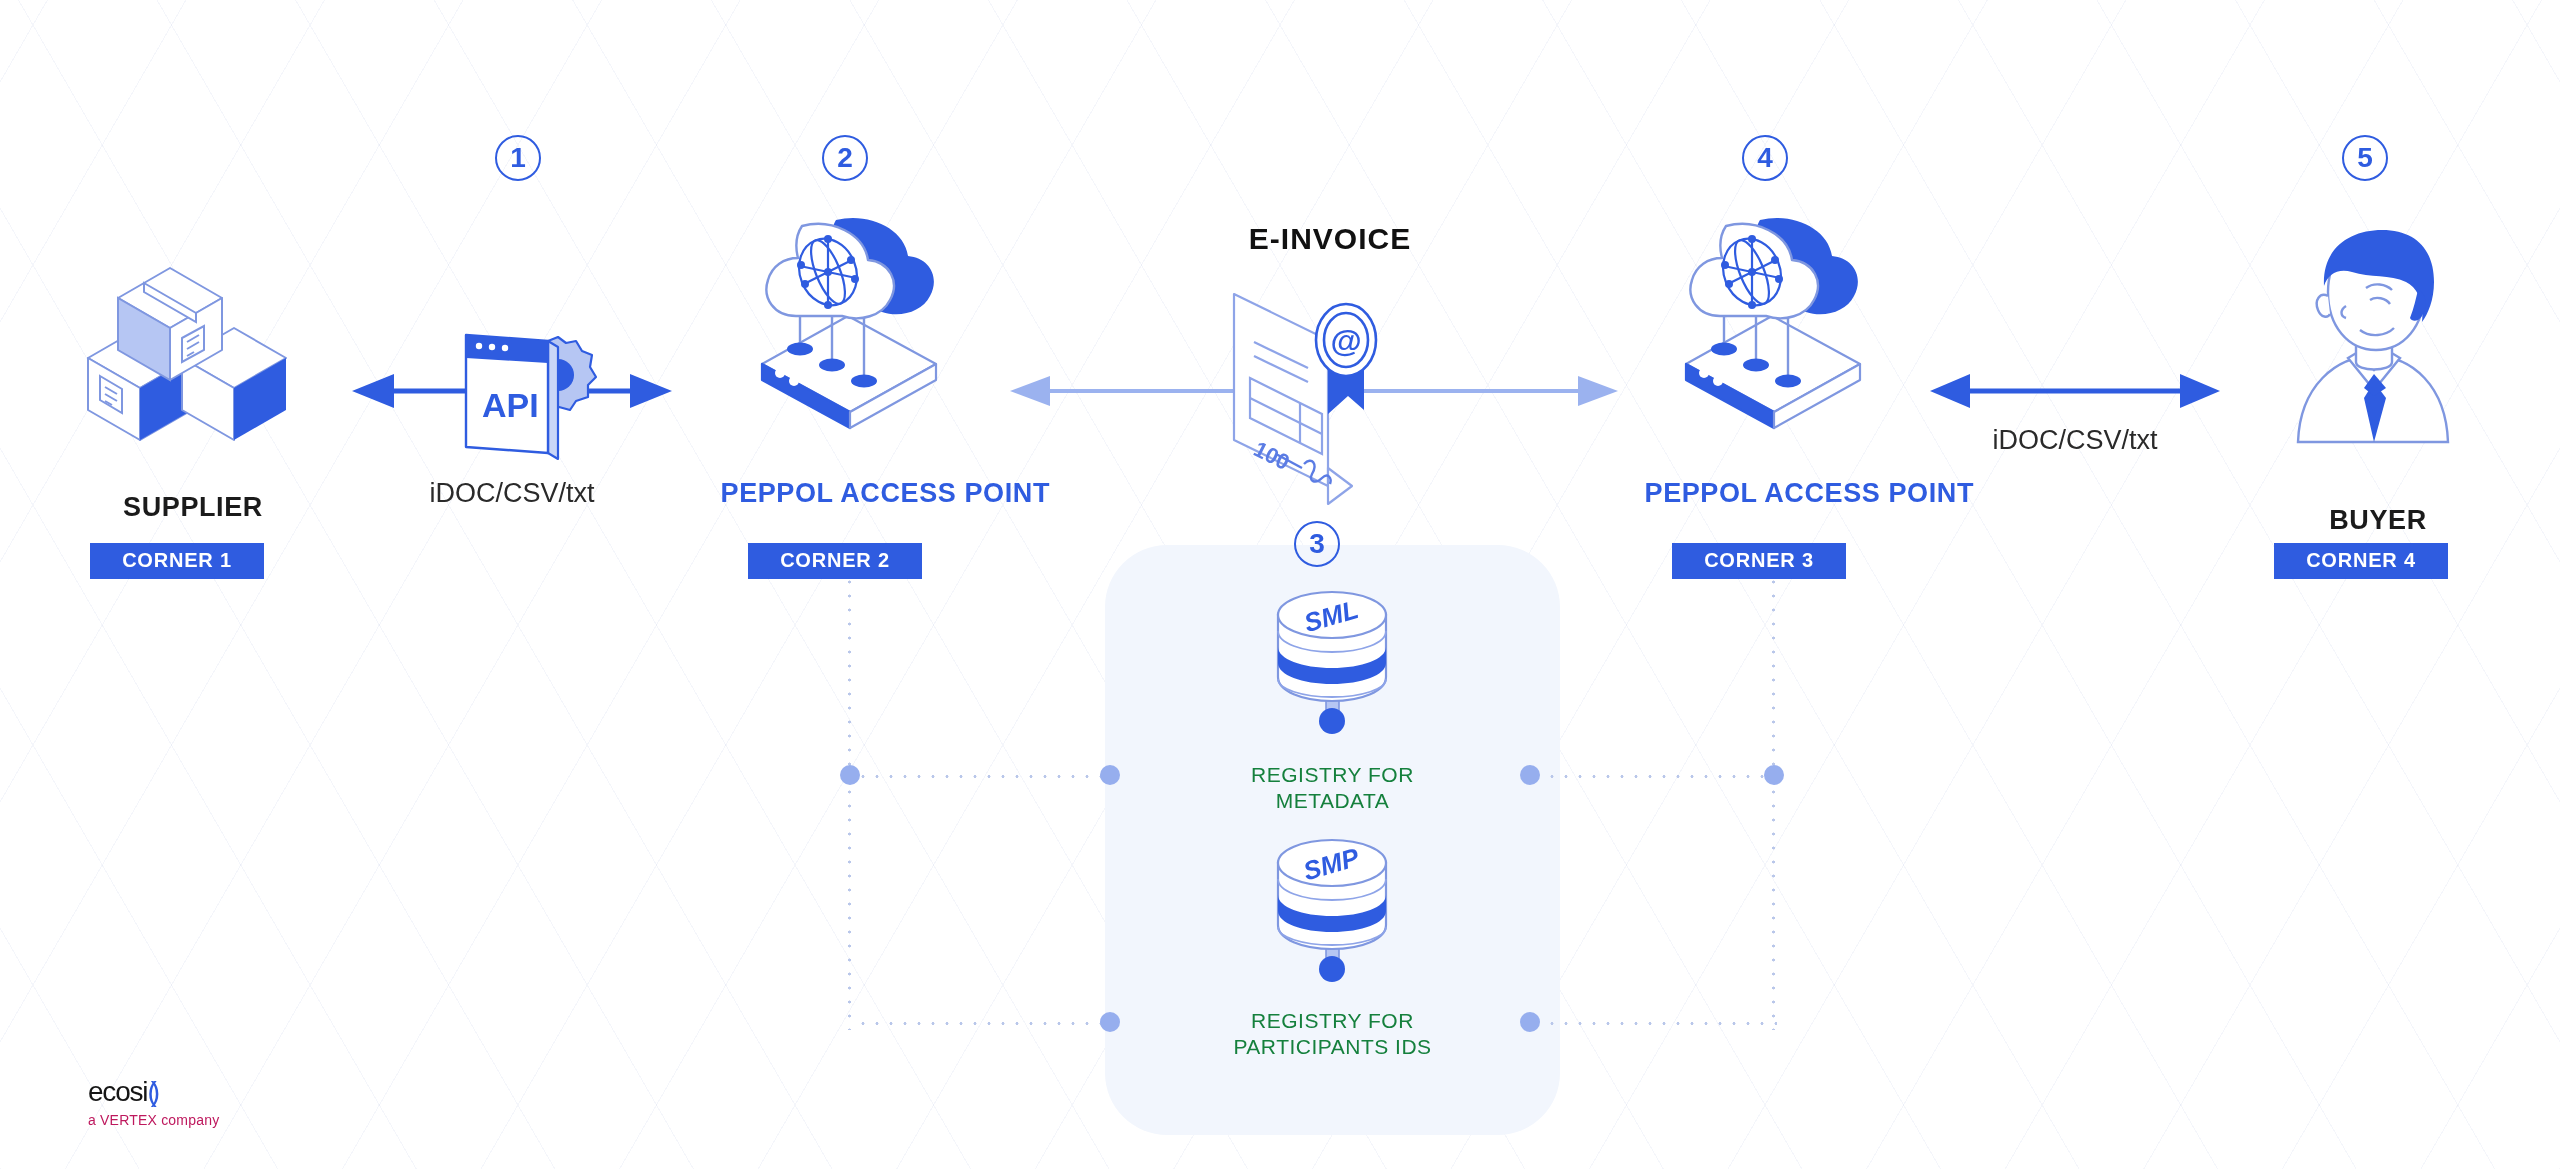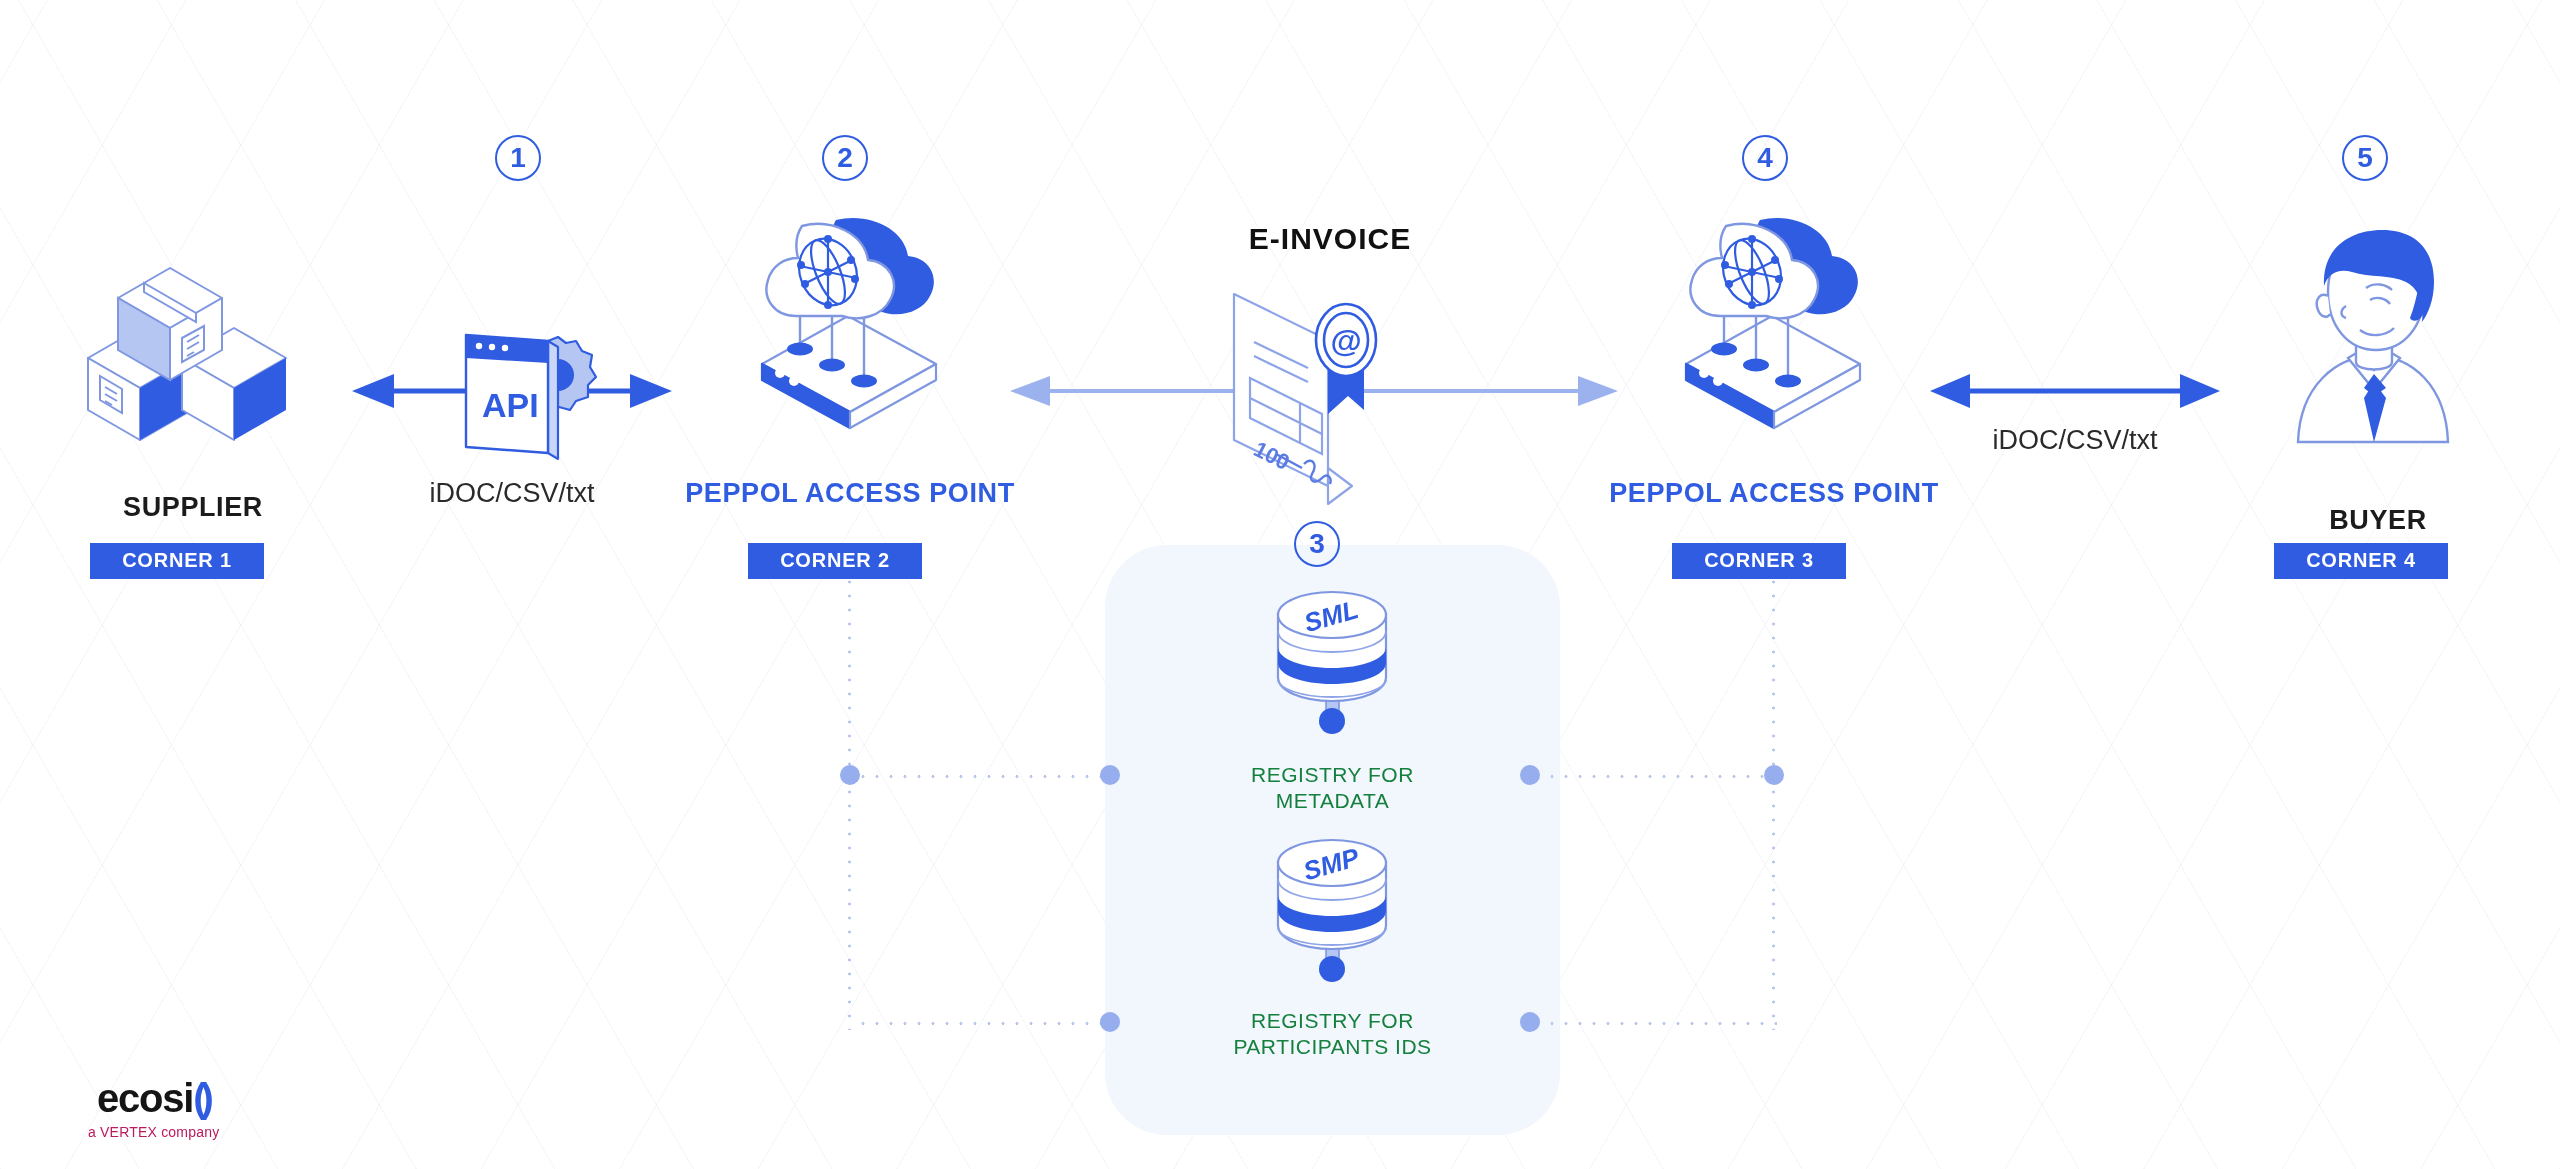--- a/index.html
+++ b/index.html
@@ -61,21 +61,21 @@
     line-height: 1;
   }
 
   
   .caption-dark {
     color: #1b1b1b; font-size: 27px; font-weight: bold;
     letter-spacing: 0.6px; text-align: center; white-space: nowrap;
   }
   .caption-blue {
     color: #2f5ce0; font-size: 27px; font-weight: bold;
-    letter-spacing: 0.6px; text-align: center; white-space: nowrap;
+    letter-spacing: 0.6px; text-align: right; white-space: nowrap;
   }
   .corner-badge {
     background: #2f5ce0; color: #ffffff;
     font-size: 20px; font-weight: bold; letter-spacing: 0.8px;
     text-align: center; padding: 6px 0 7px;
     width: 174px;
   }
   .sub-label {
     color: #2a2a2a; font-size: 27px; text-align: center; white-space: nowrap;
   }
@@ -84,22 +84,22 @@
     letter-spacing: 0.5px; text-align: center; line-height: 1.25;
   }
   .einvoice-title {
     color: #111111; font-size: 30px; font-weight: bold;
     letter-spacing: 1px; text-align: center; white-space: nowrap;
   }
 
   
   #logo-wrap { left: 88px; top: 1078px; }
   .logo-word {
-    font-size: 40px; font-weight: bold; color: #151515;
-    letter-spacing: -1.2px; line-height: 1; margin-left: 9px;
+    font-size: 28px; font-weight: normal; color: #151515;
+    letter-spacing: -1.2px; line-height: 1;
   }
   .logo-paren { color: #2f5ce0; letter-spacing: -6px; }
   .logo-tag {
     font-size: 14px; color: #be185d; letter-spacing: 0.2px;
     margin-top: 6px; font-weight: normal;
   }
   svg { display: block; overflow: visible; }
 </style>
 </head>
 <body>

